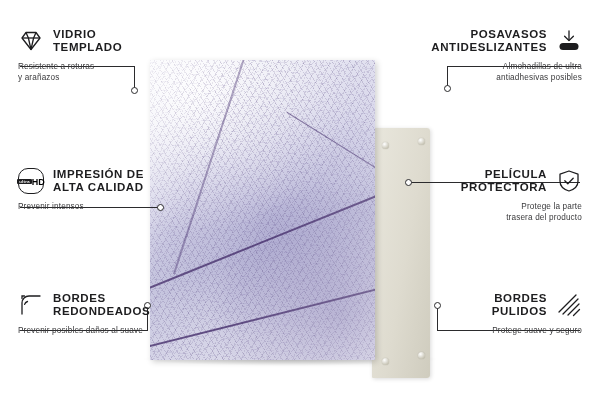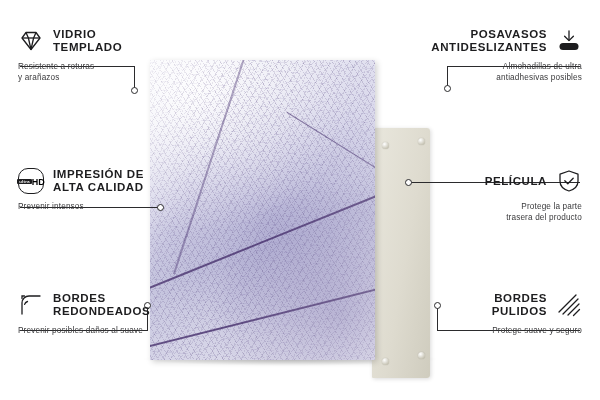--- a/index.html
+++ b/index.html
@@ -238,20 +238,21 @@
     <div class="desc">
       <div>Almohadillas de ultra</div>
       <div>antiadhesivas posibles</div>
     </div>
   </div>
 
   <div class="callout right" style="right:18px;top:168px;width:160px;">
     <div class="head">
       <div>
         <div class="title">PELÍCULA</div>
+        <div class="title">PROTECTORA</div>
       </div>
       <span class="ico">
         <svg viewBox="0 0 26 26" width="26" height="26">
             <g fill="none" stroke="#1d1d1f" stroke-width="1.3" stroke-linejoin="round" stroke-linecap="round">
           <path d="M13 3 L22 6.2 V13 C22 18 17.8 21.6 13 23 C8.2 21.6 4 18 4 13 V6.2 Z"></path>
           <path d="M8.8 12.8 L11.8 15.8 L17.2 10.2"></path>
         </g>
           </svg>
       </span>
     </div>

